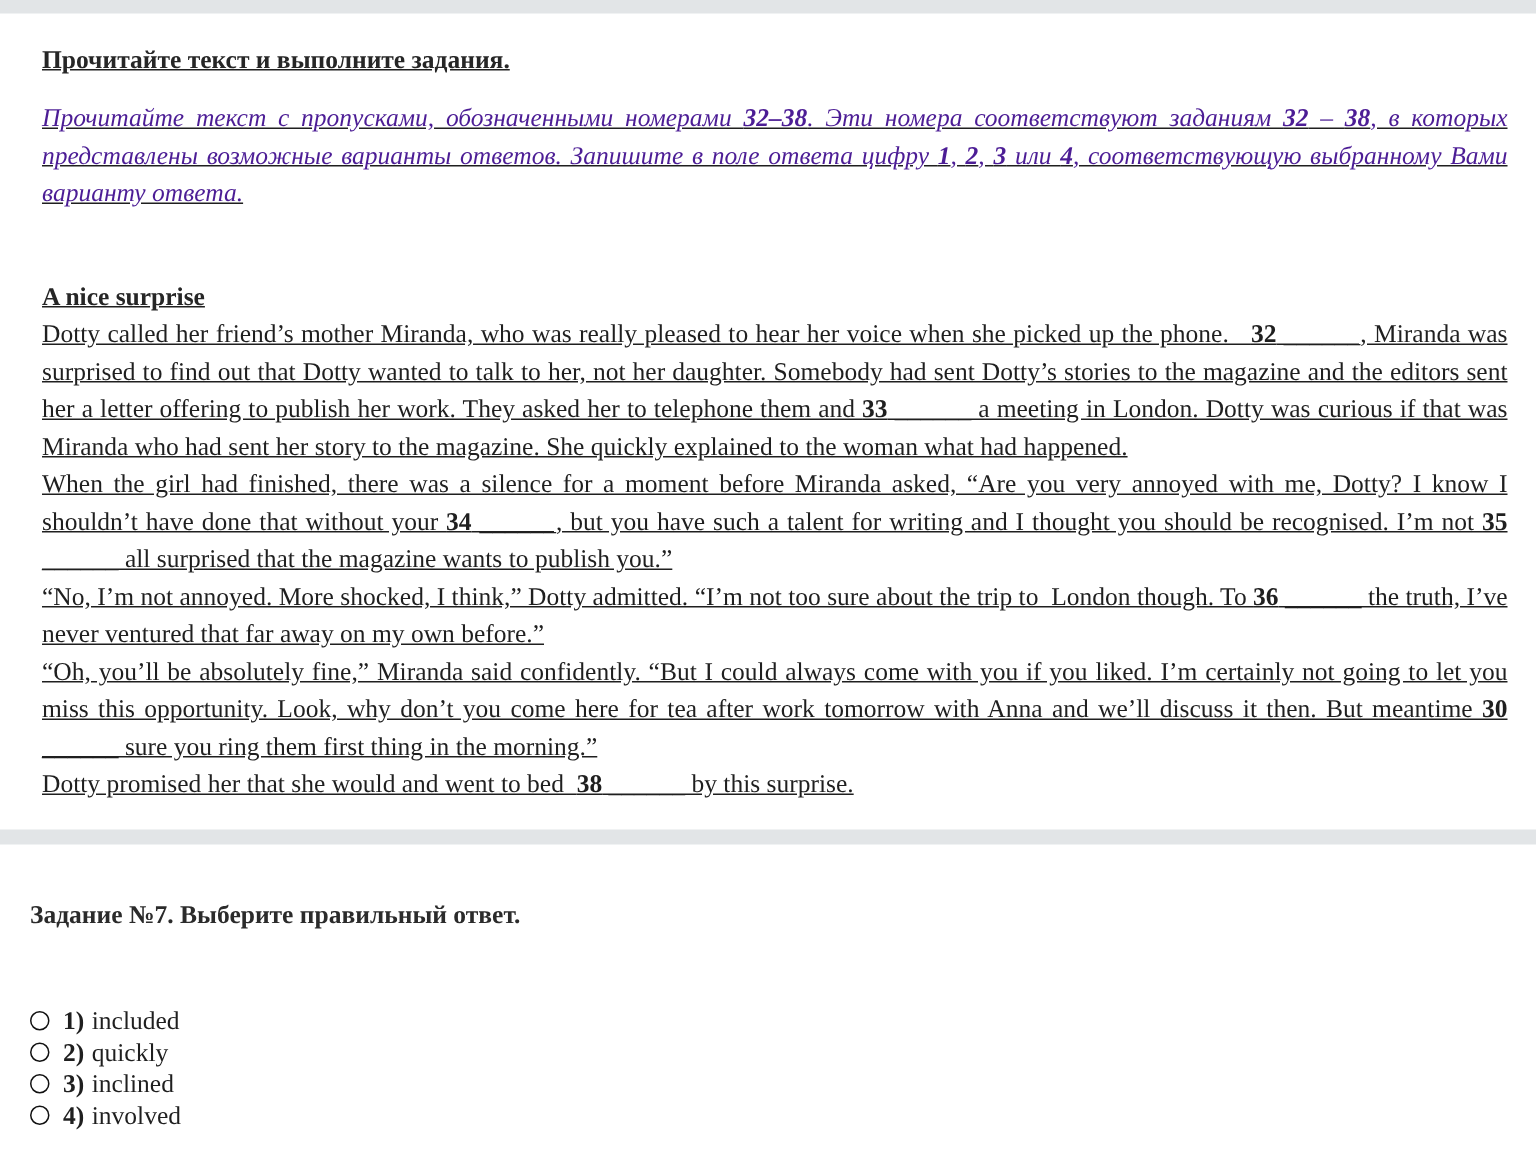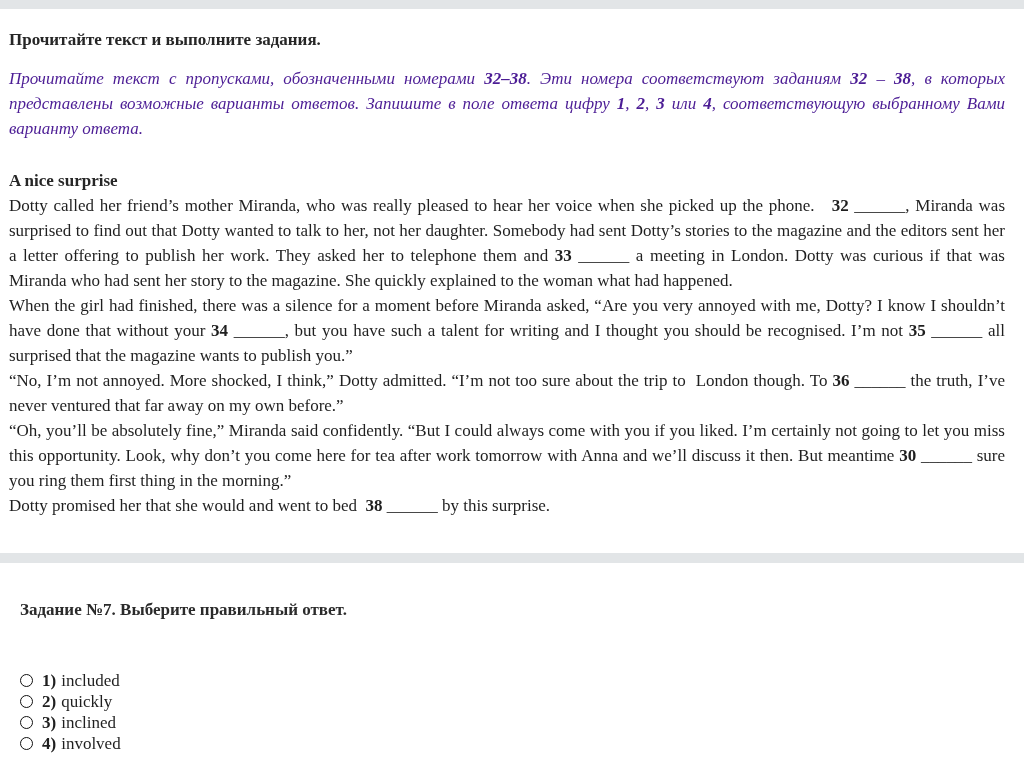--- a/index.html
+++ b/index.html
@@ -15,39 +15,40 @@
   }
   .top-bar {
     position: absolute;
     top: 0; left: 0; right: 0;
     height: 9px;
     background: #e2e5e7;
   }
   .content {
     position: absolute;
     top: 9px; left: 0; right: 0;
-    padding: 0 19px 0 9px;
+    padding: 0 19px 0 28px;
+    text-decoration: underline;
   }
   .instructions-title {
     margin: 21px 0 0 0;
     font-size: 17px;
     line-height: 20px;
     font-weight: bold;
     color: #262626;
   }
   .note {
     margin: 16px 0 0 0;
     font-size: 17px;
     line-height: 25px;
     font-style: italic;
     text-align: justify;
     color: #4c1d95;
   }
   .story {
-    margin-top: 27px;
+    margin-top: 44px;
     font-size: 17px;
     line-height: 25px;
   }
   .story-title {
     margin: 0;
     font-size: 17px;
     line-height: 25px;
     font-weight: bold;
     color: #262626;
   }

